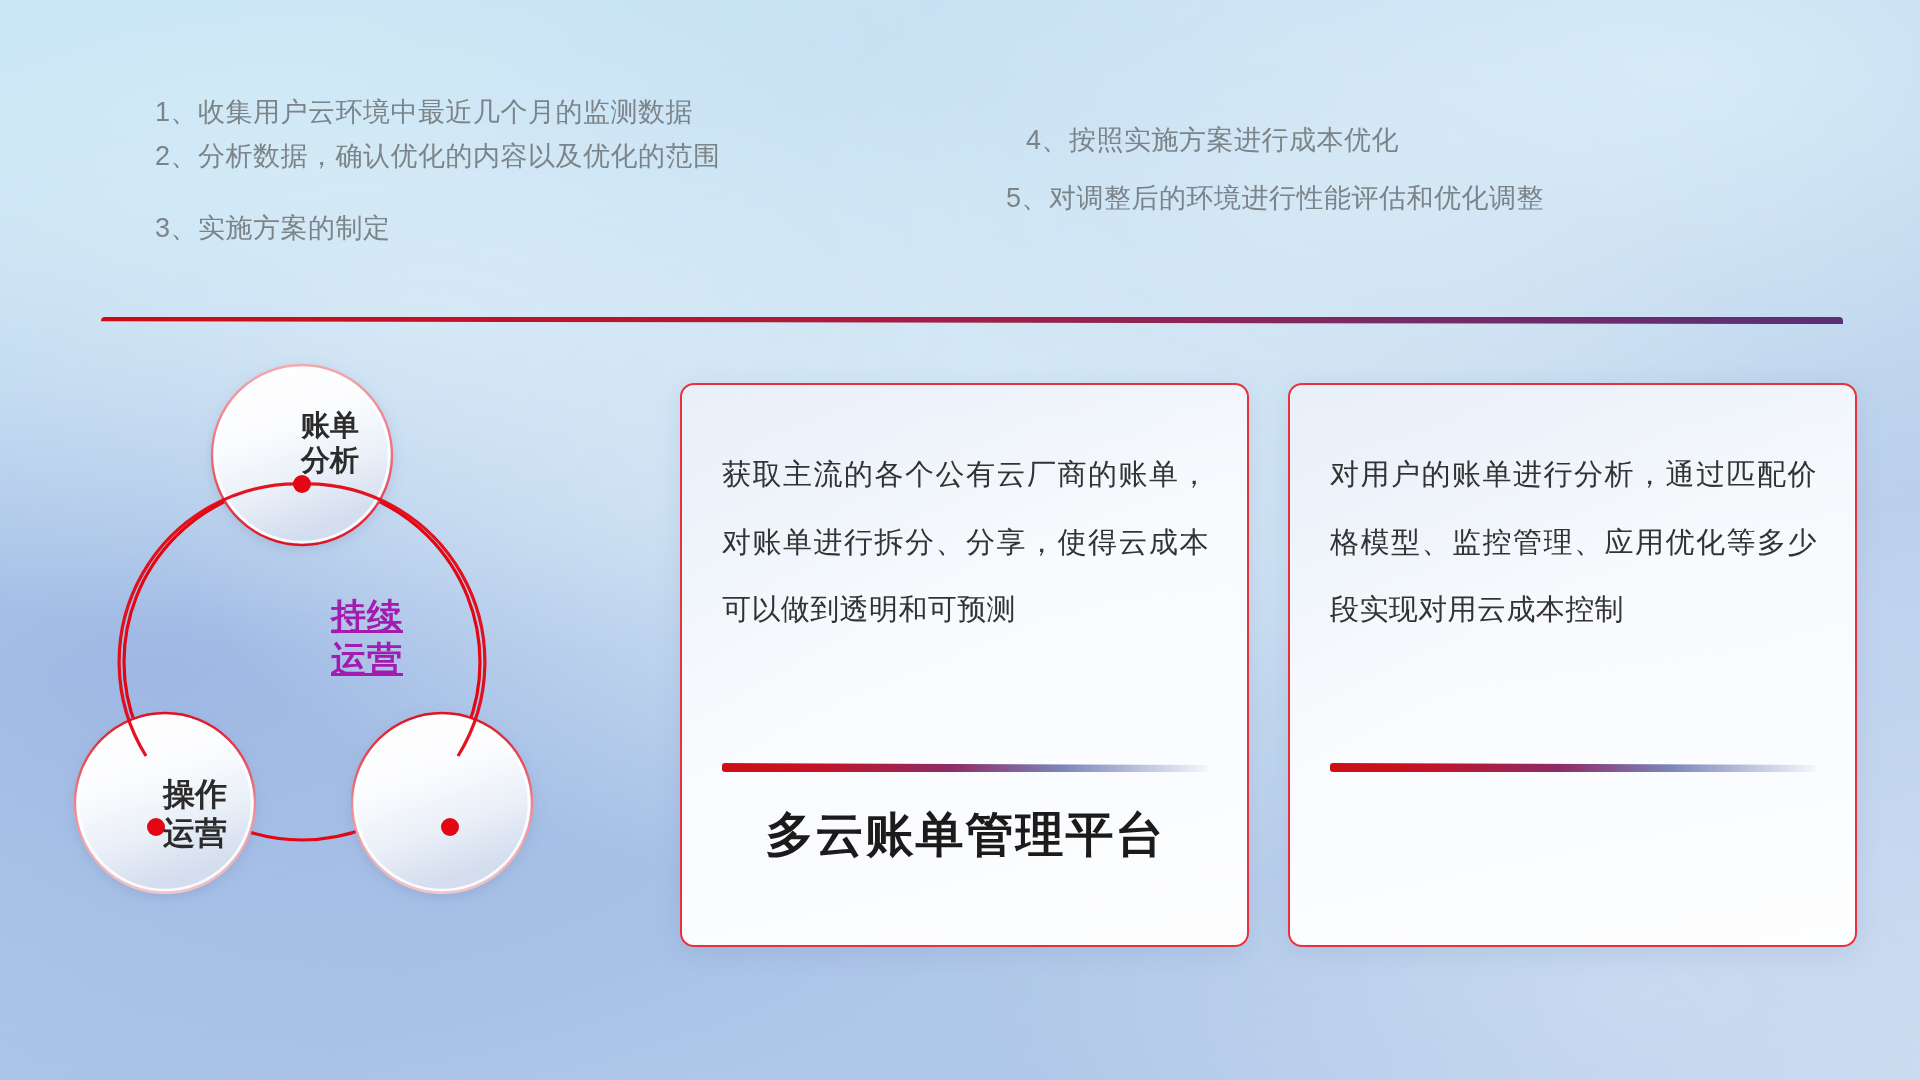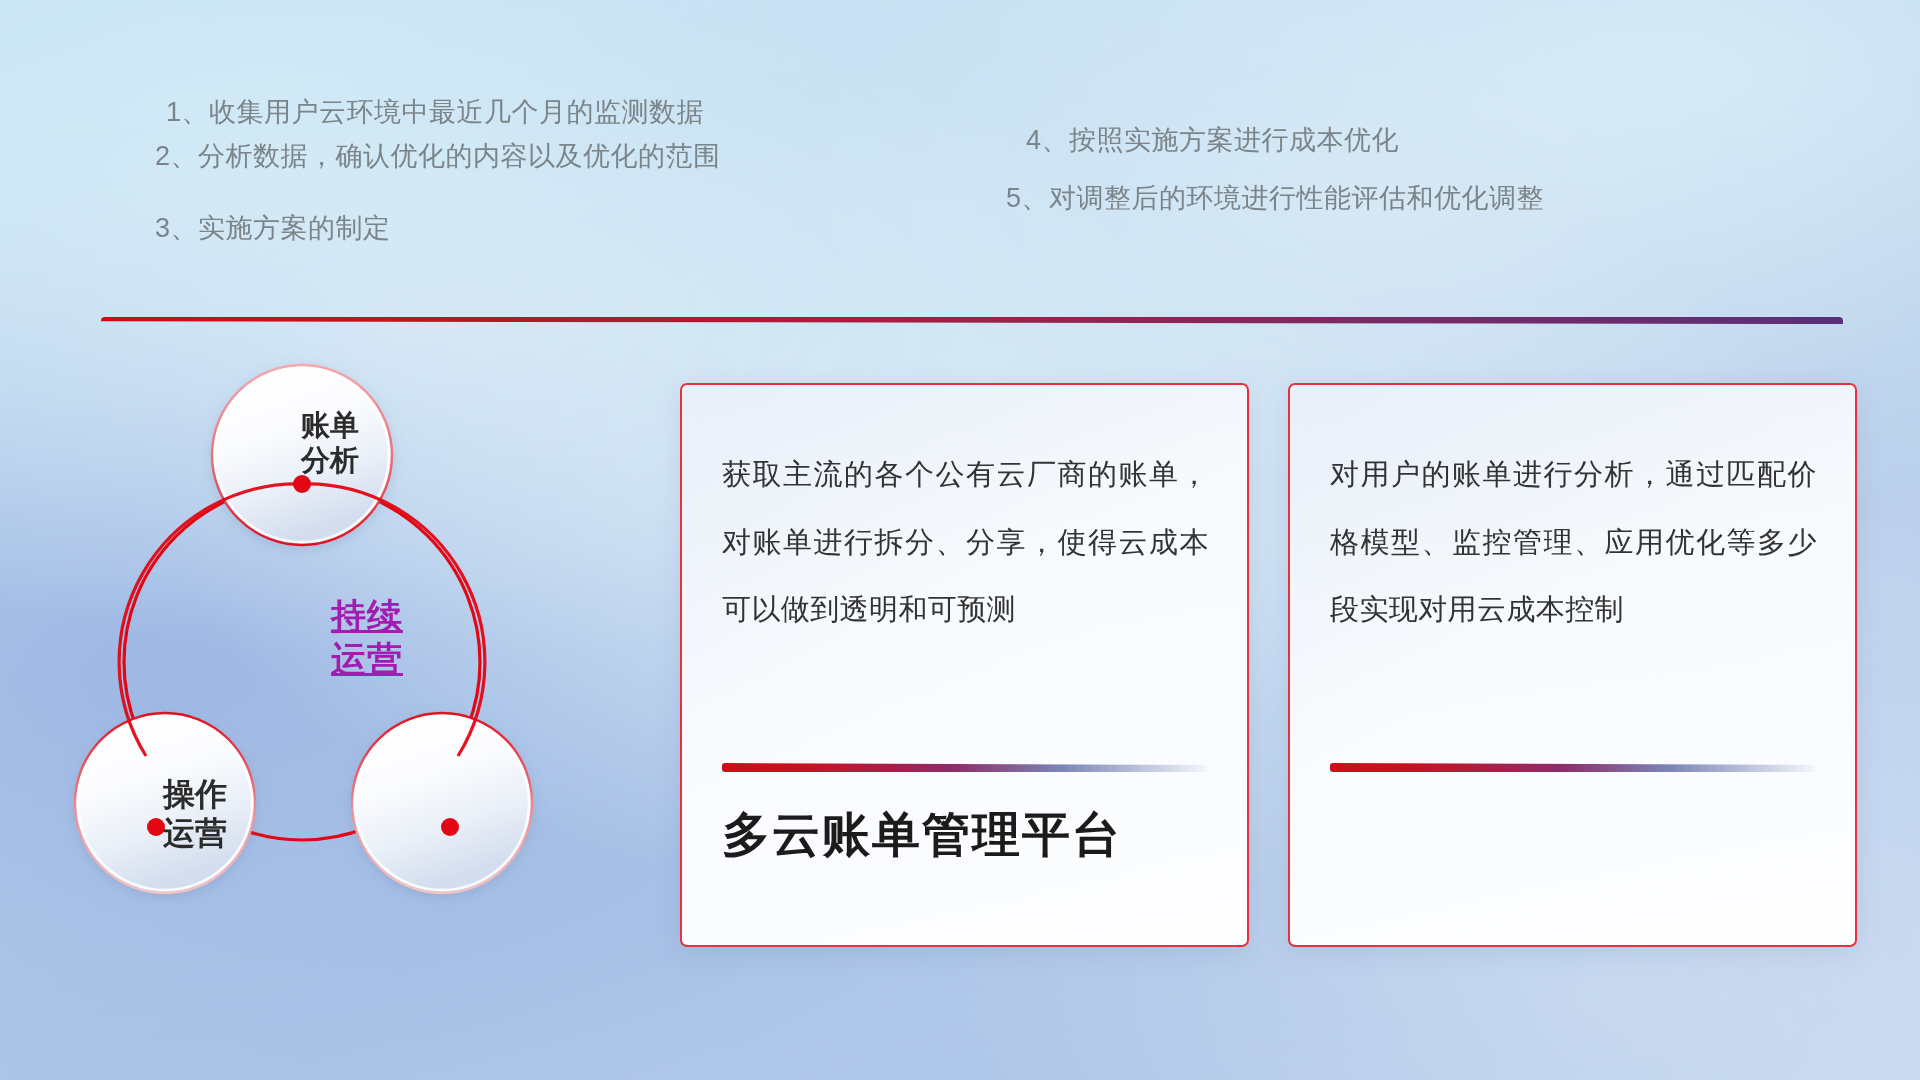--- a/index.html
+++ b/index.html
@@ -22,21 +22,21 @@
   #bg2{position:absolute;inset:0;
     background:
       radial-gradient(55% 45% at 22% 30%, rgba(255,255,255,.30) 0%, rgba(255,255,255,0) 70%),
       radial-gradient(45% 40% at 72% 18%, rgba(255,255,255,.22) 0%, rgba(255,255,255,0) 70%),
       radial-gradient(50% 45% at 85% 92%, rgba(255,255,255,.18) 0%, rgba(255,255,255,0) 70%);
   }
   
   .steps{position:absolute;top:94px;left:0;width:1920px;height:160px;}
   .step{position:absolute;color:#7b8489;font-size:27px;letter-spacing:.5px;white-space:nowrap;}
   .c1 .step{left:155px;}
-  .c1 .s0{top:0px;margin-left:11px;} .c1 .s1{top:44px;} .c1 .s2{top:116px;}
+  .c1 .s0{top:0px;} .c1 .s1{top:44px;} .c1 .s2{top:116px;}
   .c2 .step{left:1006px;}
   .c2 .s0{top:28px;margin-left:20px;} .c2 .s1{top:86px;}
 
   
   .rule{position:absolute;left:101px;top:317px;width:1742px;height:7px;
     background:linear-gradient(90deg,#d00b14 0%,#c8101b 14%,#a81c3f 45%,#7b2a63 72%,#5c2f78 100%);
     border-radius:4px 4px 0 0;
     clip-path:polygon(0 0,100% 0,100% 100%,0 62%);
     box-shadow:0 1px 2px rgba(0,0,0,.08);}
 
@@ -44,33 +44,33 @@
   .venn{position:absolute;left:95px;top:355px;width:440px;height:580px;}
   .venn svg{position:absolute;left:0;top:0;}
   .vlabel{position:absolute;text-align:center;line-height:1.22;font-weight:bold;color:#2b2b2b;}
   .v-top{left:255px;top:408px;width:150px;font-size:29px;}
   .v-center{left:292px;top:595px;width:150px;font-size:35px;color:#a21caf;letter-spacing:1px;text-decoration:underline;}
   .v-bl{left:125px;top:775px;width:140px;font-size:32px;}
   .v-br{left:450px;top:775px;width:140px;font-size:25px;}
 
   
   .card{position:absolute;top:383px;width:565px;height:560px;
-    border:2px solid #e8313c;border-radius:7px;
+    border:2px solid #e8313c;border-radius:14px;
     background:linear-gradient(170deg,rgba(244,247,252,.93) 0%,rgba(250,252,254,.96) 38%,rgba(252,253,255,.97) 72%,rgba(255,255,255,.98) 100%);
     box-shadow:0 6px 26px rgba(70,100,150,.13);overflow:hidden;}
   .card::before{content:"";position:absolute;inset:0;border-radius:12px;
     background:linear-gradient(150deg,rgba(224,234,246,.55) 0%,rgba(255,255,255,0) 45%);pointer-events:none;}
   #card1{left:680px;} #card2{left:1288px;}
   .card-body{position:absolute;left:40px;right:38px;top:56px;
     font-size:29px;line-height:2.33;color:#333;letter-spacing:.4px;text-align:justify;}
   .card-div{position:absolute;left:40px;width:486px;top:378px;height:9px;
     background:linear-gradient(90deg,#cf0d16 0%,#c61222 18%,#8d2b67 47%,#7b86b8 70%,rgba(226,233,243,.25) 100%);
     clip-path:polygon(0 0,100% 22%,100% 100%,0 100%);border-radius:3px;}
   .card-title{position:absolute;left:40px;right:38px;top:418px;
-    font-size:48px;font-weight:bold;color:#1b1b1b;letter-spacing:2px;}
+    font-size:48px;font-weight:bold;color:#1b1b1b;letter-spacing:2px;text-align:center;}
   #card2 .card-title{font-size:52px;}
 </style>
 </head>
 <body>
 
 <div id="bg"></div>
 <div id="bg2"></div>
 
 <div class="steps">
   <div class="c1">

